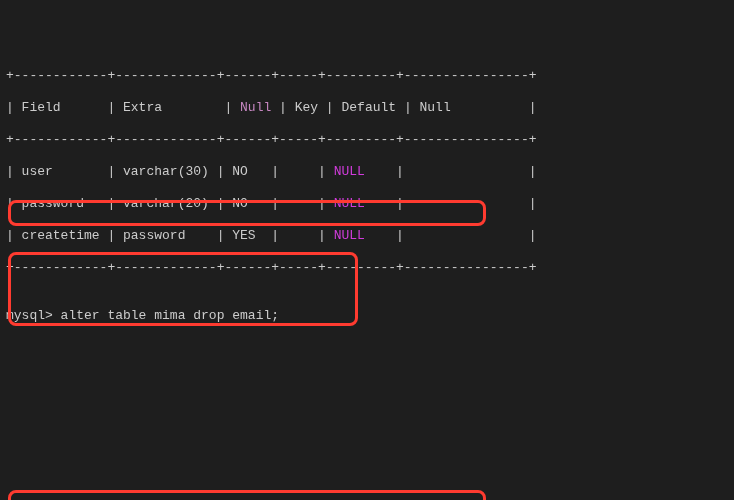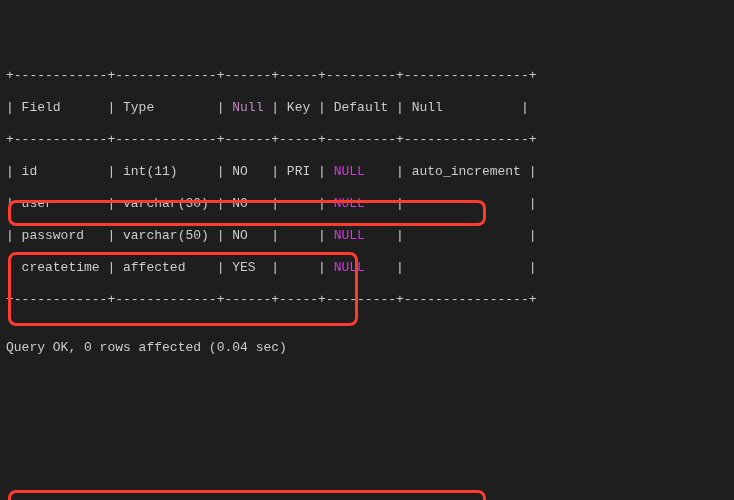--- a/index.html
+++ b/index.html
@@ -23,29 +23,28 @@
   .kw-null { color: #c586c0; }
   .val-null { color: #d13cdc; }
   .container { position: relative; }
 </style>
 </head>
 <body>
 
 
 <div class="container">
 <div>+------------+-------------+------+-----+---------+----------------+</div>
-<div><span>| Field      | Type        | </span><span class="kw-null">Null</span><span> | Key | Default | Null          |</span></div>
+<div><span>| Field      | Extra        | </span><span class="kw-null">Null</span><span> | Key | Default | Null          |</span></div>
 <div>+------------+-------------+------+-----+---------+----------------+</div>
-<div><span>| id         | int(11)     | NO   | PRI | </span><span class="val-null">NULL</span><span>    | auto_increment |</span></div>
 <div><span>| user       | varchar(30) | NO   |     | </span><span class="val-null">NULL</span><span>    |                |</span></div>
-<div><span>| password   | varchar(50) | NO   |     | </span><span class="val-null">NULL</span><span>    |                |</span></div>
-<div><span>| createtime | affected    | YES  |     | </span><span class="val-null">NULL</span><span>    |                |</span></div>
+<div><span>| password   | varchar(20) | NO   |     | </span><span class="val-null">NULL</span><span>    |                |</span></div>
+<div><span>| createtime | password    | YES  |     | </span><span class="val-null">NULL</span><span>    |                |</span></div>
 <div>+------------+-------------+------+-----+---------+----------------+</div>
 <div></div>
-<div>Query OK, 0 rows affected (0.04 sec)</div>
+<div>mysql&gt; alter table mima drop email;</div>
 
 <div></div>
 
 
 
 
 
 
 
 

